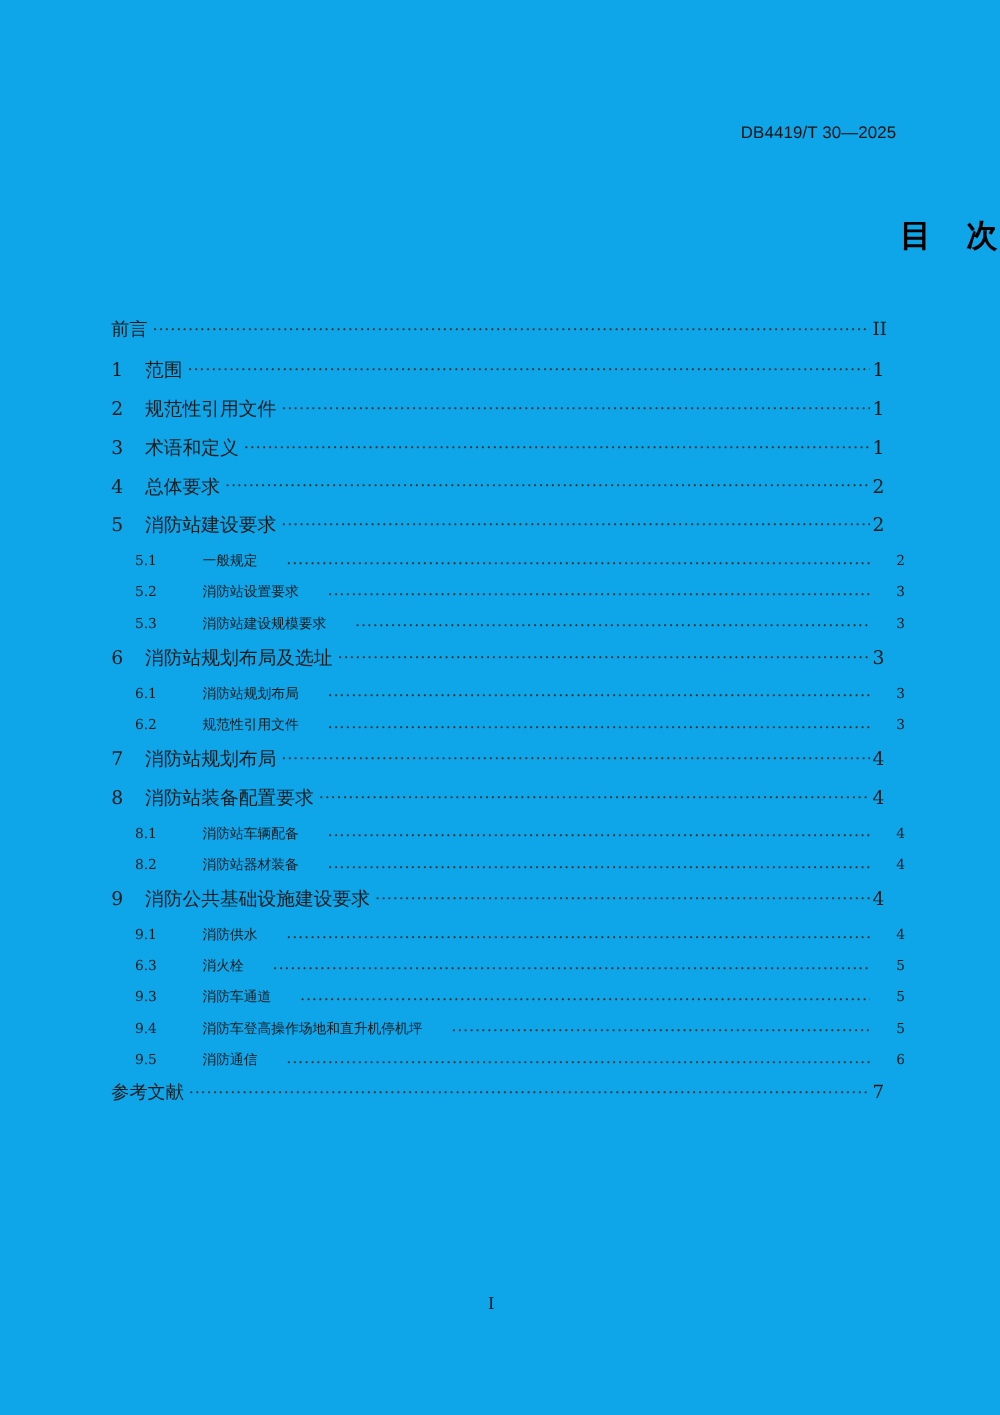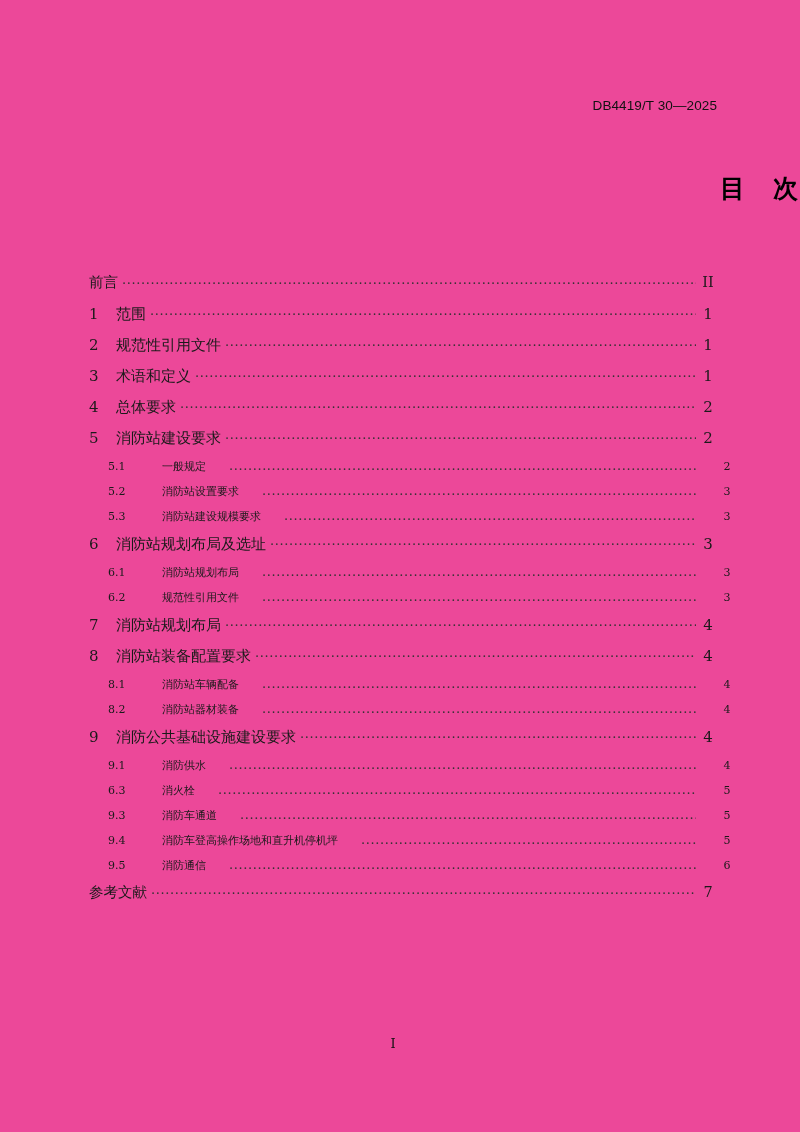--- a/index.html
+++ b/index.html
@@ -4,21 +4,21 @@
 <style>
   html, body {
     margin: 0;
     padding: 0;
     background: #ffffff;
   }
   .page {
     position: relative;
     width: 800px;
     height: 1132px;
-    background: #ec4899;
+    background: #0ea5e9;
     font-family: "DejaVu Serif", "Liberation Serif", serif;
     color: #000000;
     overflow: hidden;
   }
 
   
   .doc-header {
     position: absolute;
     top: 98px;
     right: 83px;
@@ -40,21 +40,21 @@
     font-size: 25px;
     font-weight: bold;
     color: #000000;
     letter-spacing: 2px;
   }
   .toc-title .gap { display: inline-block; width: 26px; }
 
   
   .toc {
     position: absolute;
-    top: 241px;
+    top: 223px;
     left: 89px;
     width: 629px;
   }
 
   .toc-row {
     display: flex;
     align-items: baseline;
     width: 100%;
     color: #1a1a1a;
     white-space: nowrap;
@@ -108,21 +108,21 @@
     font-family: "DejaVu Serif", "Liberation Serif", serif;
     font-size: 13px;
     letter-spacing: 0.6px;
     color: #333333;
     line-height: 1em;
   }
 
   .row-page {
     flex: 0 0 auto;
     width: 20px;
-    text-align: center;
+    text-align: left;
     padding-left: 2px;
     margin-top: 33px;
   }
 
   
   .folio {
     position: absolute;
     top: 1036px;
     left: 0;
     width: 800px;

